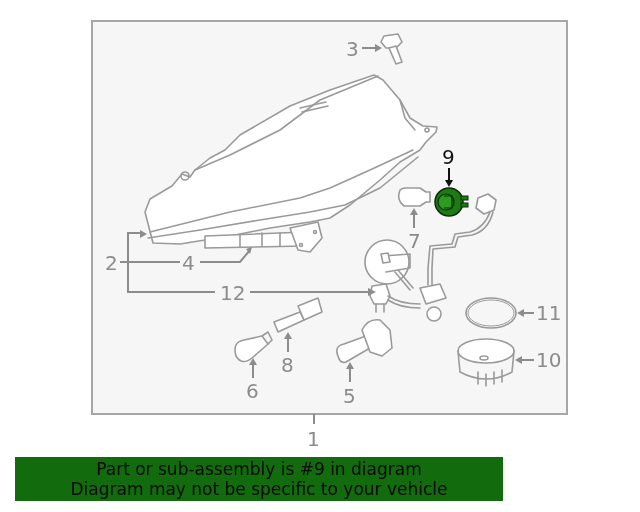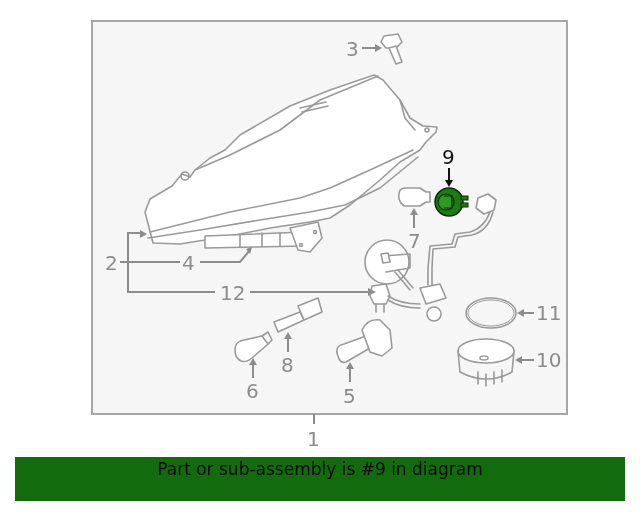--- a/index.html
+++ b/index.html
@@ -7,21 +7,21 @@
   #diagram { position:absolute; left:0; top:0; width:640px; height:460px; }
   .frame { fill:#f6f6f6; stroke:#a6a6a6; stroke-width:2; }
   .ln { fill:none; stroke:#9a9a9a; stroke-width:1.6; stroke-linejoin:round; stroke-linecap:round; }
   .lnf { fill:#ffffff; stroke:#9a9a9a; stroke-width:1.6; stroke-linejoin:round; stroke-linecap:round; }
   .lead { fill:none; stroke:#8c8c8c; stroke-width:2; }
   .arrow { fill:#8c8c8c; }
   .callout { font-family:"DejaVu Sans", sans-serif; font-size:20px; fill:#8c8c8c; }
   .callout-hl { font-family:"DejaVu Sans", sans-serif; font-size:20px; fill:#111111; }
   .lead-hl { fill:none; stroke:#111111; stroke-width:2; }
   .arrow-hl { fill:#111111; }
-  .banner { position:absolute; left:15px; top:457px; width:610px; height:44px; background:#126b0d; color:#0a0a0a;
+  .banner { position:absolute; left:15px; top:457px; width:488px; height:44px; background:#126b0d; color:#0a0a0a;
             text-align:center; font-family:"DejaVu Sans", sans-serif; font-size:17px; line-height:20px; padding-top:2px; box-sizing:border-box; }
   .banner div { white-space:nowrap; }
 </style>
 </head>
 <body>
 
 <svg id="diagram" viewBox="0 0 640 460" width="640" height="460">
 
   <rect class="frame" x="92" y="21" width="475" height="393"></rect>
 
@@ -140,13 +140,14 @@
   <text class="callout" x="281" y="372">8</text>
   <text class="callout" x="246" y="398">6</text>
   <text class="callout" x="343" y="403">5</text>
   <text class="callout" x="536" y="320">11</text>
   <text class="callout" x="536" y="367">10</text>
   <text class="callout" x="307" y="446">1</text>
 </svg>
 
 <div class="banner">
   <div>Part or sub-assembly is #9 in diagram</div>
+  <div>Diagram may not be specific to your vehicle</div>
 </div>
 
 </body></html>

